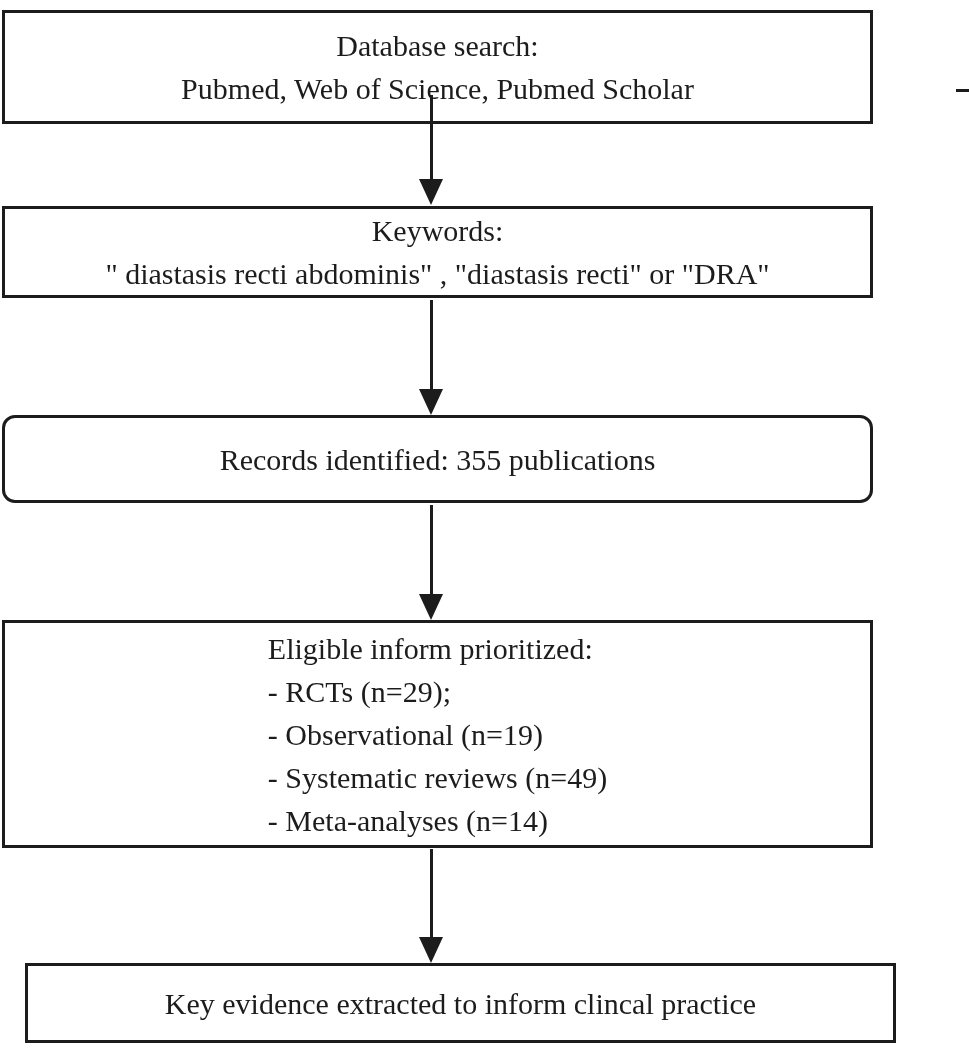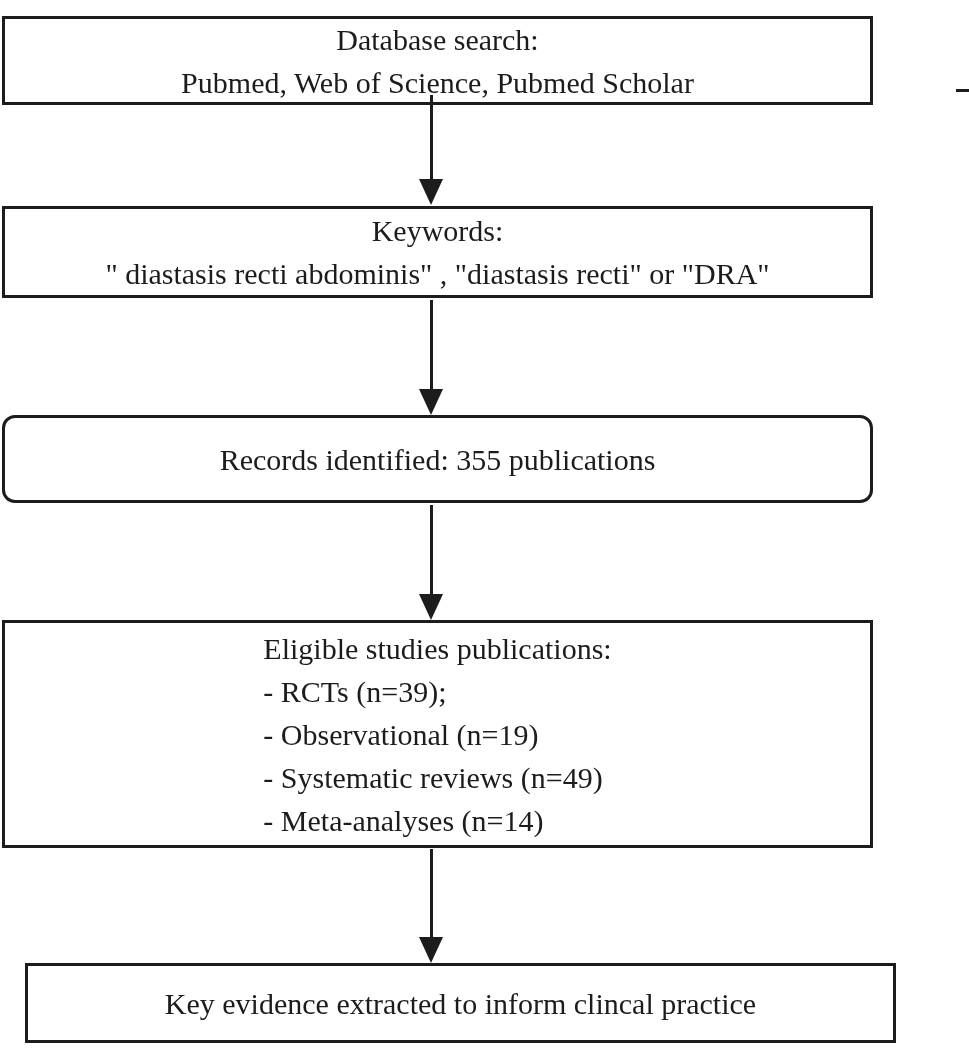--- a/index.html
+++ b/index.html
@@ -71,21 +71,21 @@
     width: 13px;
     height: 3px;
     background: var(--border-color);
   }
 </style>
 </head>
 <body>
 
 <div class="canvas">
 
-  <div class="box" style="top:16px;height:89px;">
+  <div class="box" style="top:10px;height:114px;">
     <div class="bline">Database search:</div>
     <div class="bline">Pubmed, Web of Science, Pubmed Scholar</div>
   </div>
 
   <div class="arrow" style="top:95px;">
     <div class="shaft" style="height:84px;"></div>
     <div class="head"></div>
   </div>
 
   <div class="box" style="top:206px;height:92px;">
@@ -102,22 +102,22 @@
     <div class="bline">Records identified: 355 publications</div>
   </div>
 
   <div class="arrow" style="top:505px;">
     <div class="shaft" style="height:89px;"></div>
     <div class="head"></div>
   </div>
 
   <div class="box" style="top:620px;height:228px;">
     <div class="left-block">
-      <div class="bline">Eligible studies publications:</div>
-      <div class="bline">- RCTs (n=39);</div>
+      <div class="bline">Eligible inform prioritized:</div>
+      <div class="bline">- RCTs (n=29);</div>
       <div class="bline">- Observational (n=19)</div>
       <div class="bline">- Systematic reviews (n=49)</div>
       <div class="bline">- Meta-analyses (n=14)</div>
     </div>
   </div>
 
   <div class="arrow" style="top:849px;">
     <div class="shaft" style="height:88px;"></div>
     <div class="head"></div>
   </div>

